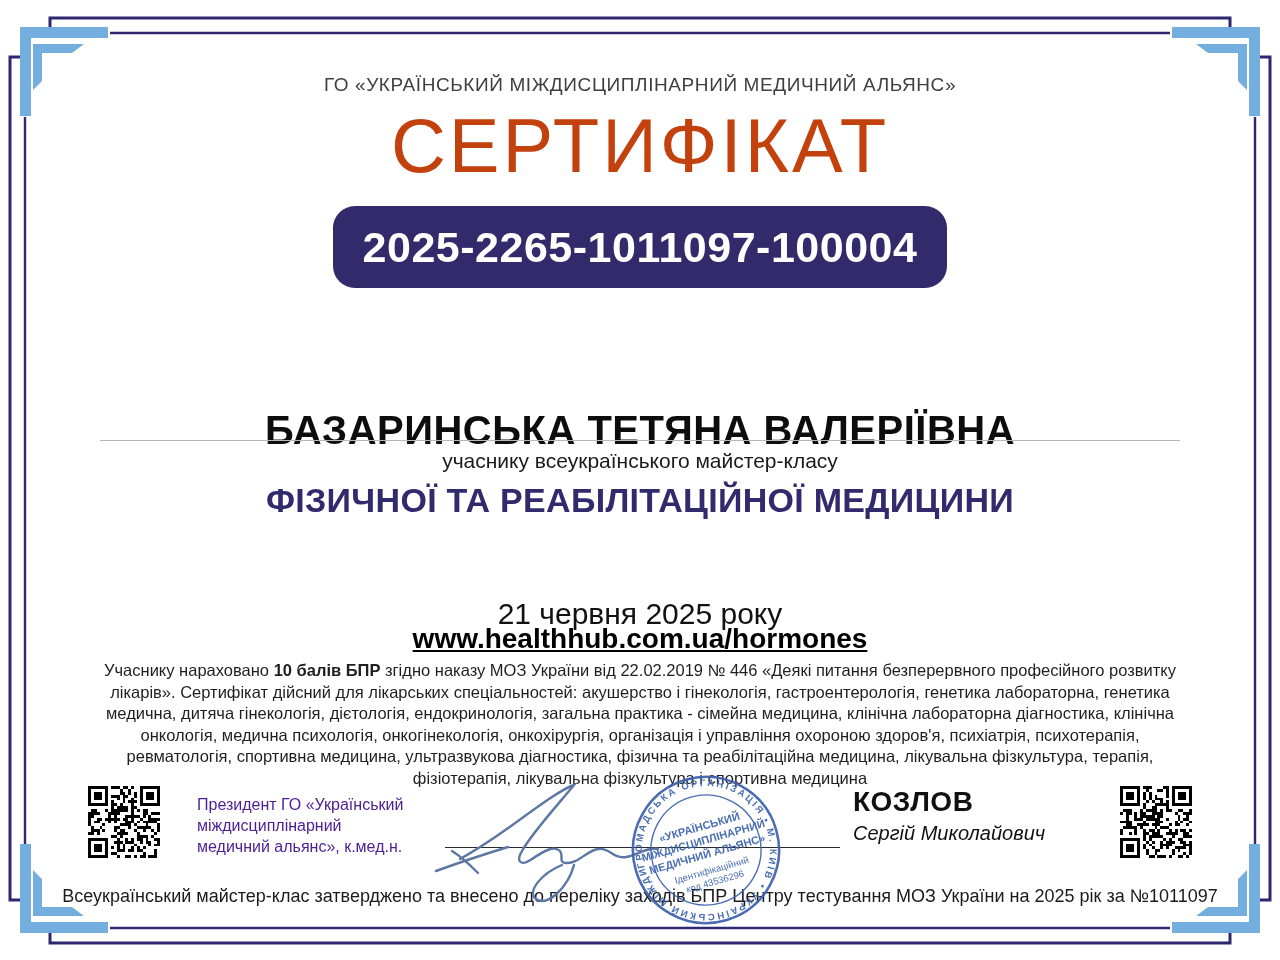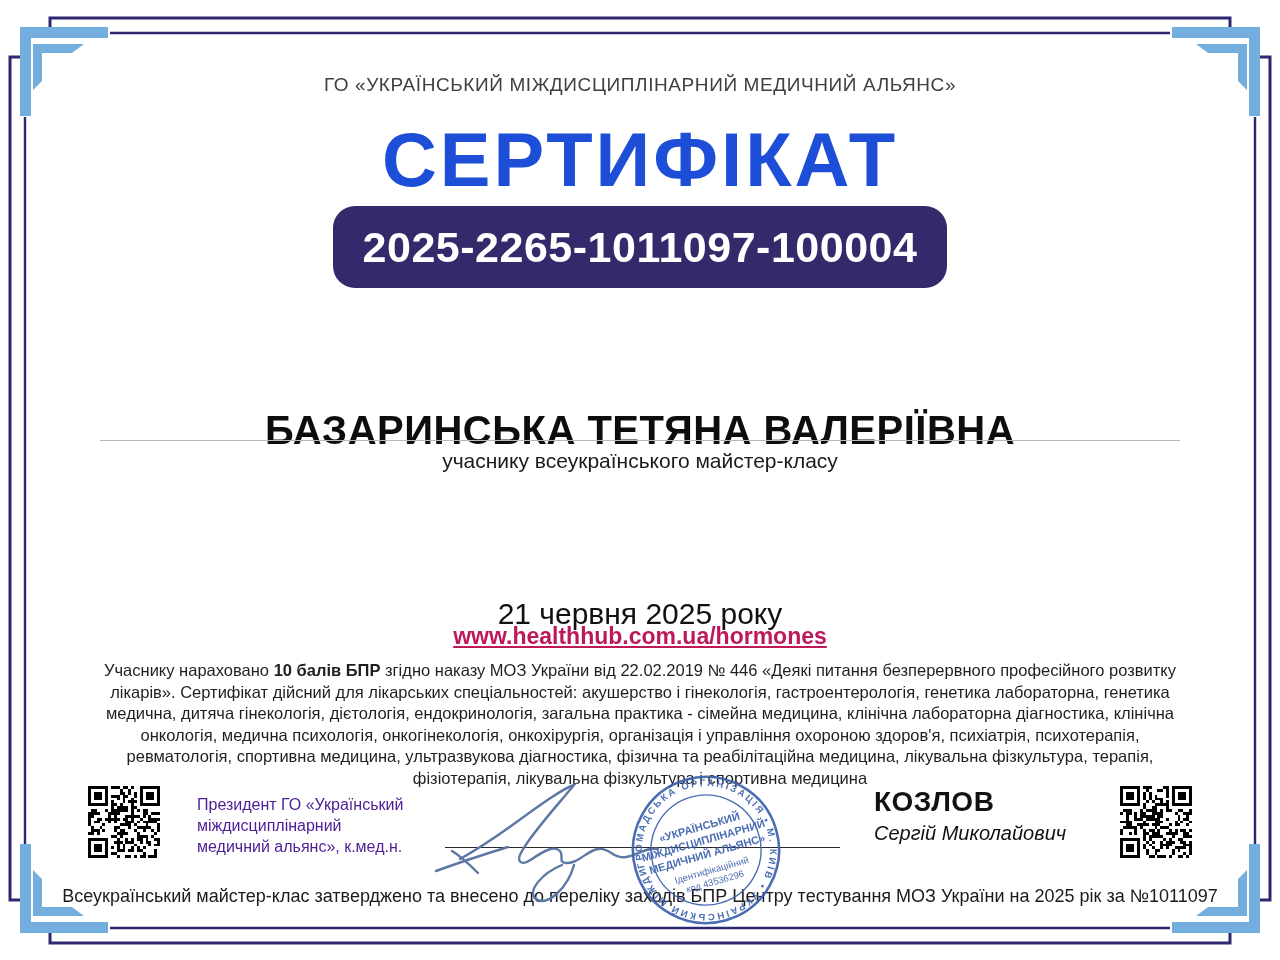--- a/index.html
+++ b/index.html
@@ -7,44 +7,44 @@
     width:1280px;height:960px;position:relative;background:#ffffff;
     font-family:"Liberation Sans", sans-serif;overflow:hidden;
     -webkit-font-smoothing:antialiased;
   }
   .abs{position:absolute;}
   .center{left:0;right:0;text-align:center;}
 
   #border-svg{position:absolute;left:0;top:0;z-index:1;}
 
   .org-header{top:74px;font-size:19px;color:#3f3f3f;letter-spacing:.6px;font-weight:400;z-index:2;}
-  .cert-title{top:116px;font-size:76px;font-weight:700;color:#1d4ed8;letter-spacing:3px;z-index:2;}
+  .cert-title{top:102px;font-size:76px;font-weight:400;color:#c2410c;letter-spacing:3px;z-index:2;}
   .badge-wrap{top:206px;z-index:2;border-radius:10px;}
   .badge{
     display:inline-block;background:#322a6b;color:#fff;border-radius:22px;
     font-size:43px;font-weight:700;letter-spacing:.5px;padding:17px 30px 16px 30px;
   }
   .recipient-name{top:408px;font-size:40px;font-weight:800;color:#0d0d0d;letter-spacing:.5px;z-index:2;}
   .name-divider{top:440px;left:100px;width:1080px;height:0;border-top:1.5px solid #b8b8b8;z-index:2;}
   .recipient-role{top:449px;font-size:21px;color:#1a1a1a;z-index:2;}
   .course-title{top:481px;font-size:34px;font-weight:800;color:#312b6e;line-height:38px;letter-spacing:.3px;z-index:2;}
   .event-date{top:597px;font-size:30px;color:#111;z-index:2;}
-  .event-url{top:623px;font-size:23px;font-weight:700;color:#be185d;text-decoration:underline;z-index:2;}
+  .event-url{top:623px;font-size:28px;font-weight:700;color:#000000;text-decoration:underline;z-index:2;}
   .body-par{
     top:660px;left:95px;width:1090px;font-size:16.5px;line-height:21.5px;color:#1f1f1f;
     text-align:center;z-index:2;
   }
   .qr{width:72px;height:72px;z-index:2;}
   .qr-left{left:88px;top:786px;}
   .qr-right{left:1120px;top:786px;}
   .president-title{left:197px;top:794px;font-size:16px;line-height:21px;color:#4c1d95;z-index:2;}
   .sig-line{left:445px;top:847px;width:395px;height:0;border-top:1.5px solid #2a2a2a;z-index:3;}
   .sig-svg{left:400px;top:755px;z-index:4;}
   .stamp-svg{left:618px;top:762px;z-index:4;opacity:.92;}
-  .signer{left:853px;z-index:2;color:#111;margin-left:21px;}
+  .signer{left:853px;z-index:2;color:#111;}
   .signer-surname{top:786px;font-size:28px;font-weight:700;letter-spacing:.5px;}
   .signer-fullname{top:822px;font-size:20px;font-weight:400;font-style:italic;}
   .footer-note{top:886px;font-size:18px;color:#1b1b1b;z-index:2;}
 </style>
 </head>
 <body>
 
 <svg id="border-svg" width="1280" height="960" viewBox="0 0 1280 960">
   <g stroke="#2e2870" stroke-width="3" fill="none">
     <path d="M50,28 L50,18 L1230,18 L1230,28"></path>
@@ -84,20 +84,21 @@
 
 <div class="abs center badge-wrap">
   <span class="badge">2025-2265-1011097-100004</span>
 </div>
 
 <div class="abs center recipient-name">БАЗАРИНСЬКА ТЕТЯНА ВАЛЕРІЇВНА</div>
 <div class="abs name-divider"></div>
 <div class="abs center recipient-role">учаснику всеукраїнського майстер-класу</div>
 
 <div class="abs center course-title">
+  <div>ФІЗИЧНОЇ ТА РЕАБІЛІТАЦІЙНОЇ МЕДИЦИНИ</div>
 </div>
 
 <div class="abs center event-date">21 червня 2025 року</div>
 <div class="abs center event-url">www.healthhub.com.ua/hormones</div>
 
 <div class="abs body-par">
   <span>Учаснику нараховано </span><b>10 балів БПР</b><span> згідно наказу МОЗ України від 22.02.2019 № 446 «Деякі питання безперервного професійного розвитку лікарів». Сертифікат дійсний для лікарських спеціальностей: акушерство і гінекологія, гастроентерологія, генетика лабораторна, генетика медична, дитяча гінекологія, дієтологія, ендокринологія, загальна практика - сімейна медицина, клінічна лабораторна діагностика, клінічна онкологія, медична психологія, онкогінекологія, онкохірургія, організація і управління охороною здоров'я, психіатрія, психотерапія, ревматологія, спортивна медицина, ультразвукова діагностика, фізична та реабілітаційна медицина, лікувальна фізкультура, терапія, фізіотерапія, лікувальна фізкультура і спортивна медицина</span>
 </div>
 
 <div class="abs qr qr-left" id="qr-left"><svg width="72" height="72" viewBox="0 0 25 25" shape-rendering="crispEdges" fill="#000">

